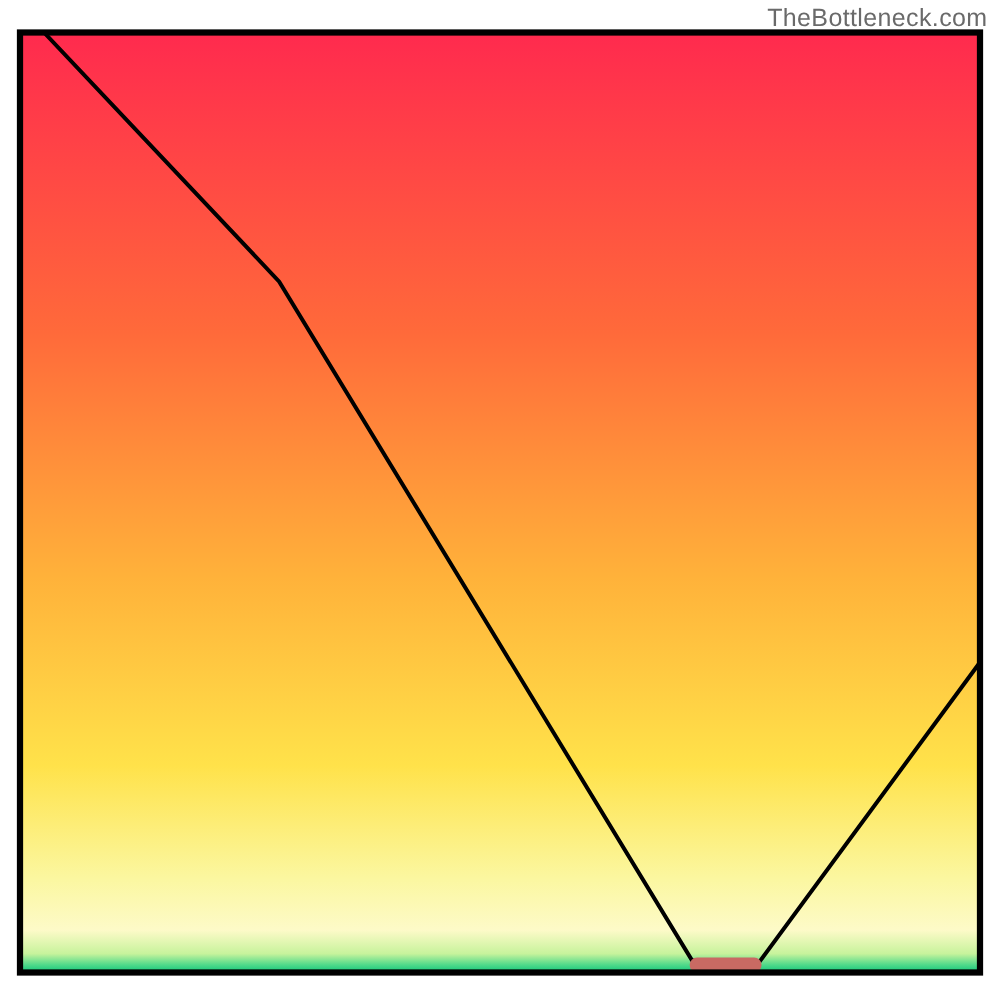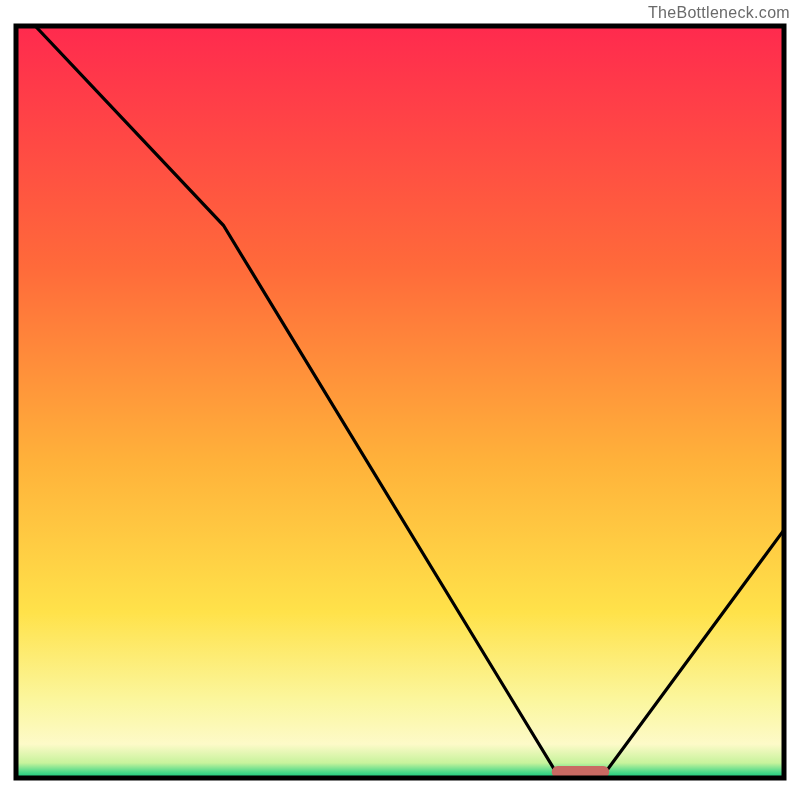--- a/index.html
+++ b/index.html
@@ -22,21 +22,21 @@
     top: 0;
     width: 800px;
     height: 800px;
     display: block;
   }
   .watermark {
     position: absolute;
     top: 4px;
     right: 10px;
     color: #6a6a6a;
-    font-size: 16px;
+    font-size: 20px;
     font-weight: 500;
     letter-spacing: 0.3px;
     user-select: none;
     pointer-events: none;
   }
 </style>
 </head>
 <body>
 
 <div class="stage">

